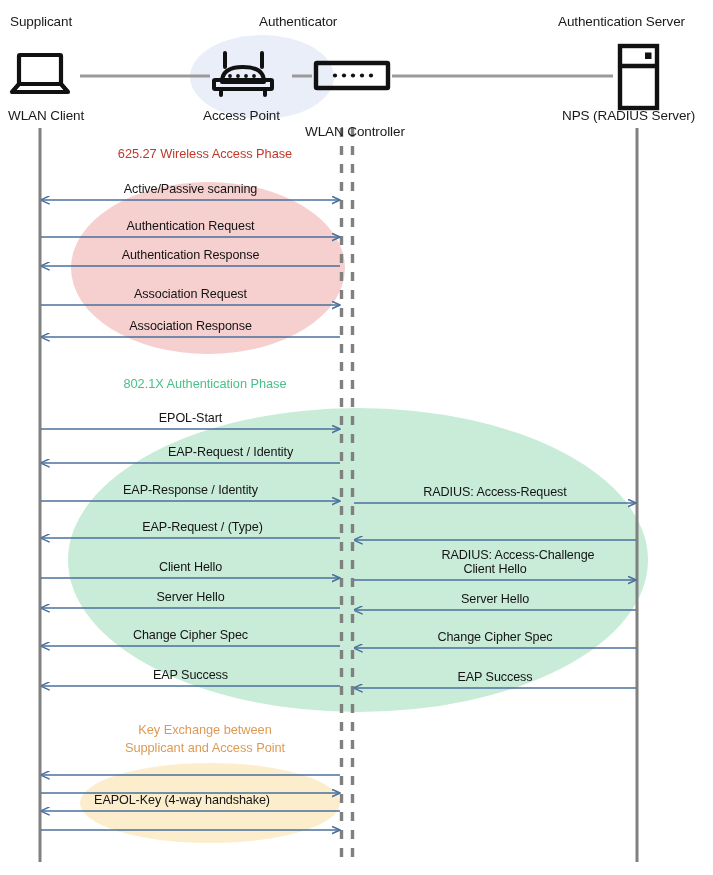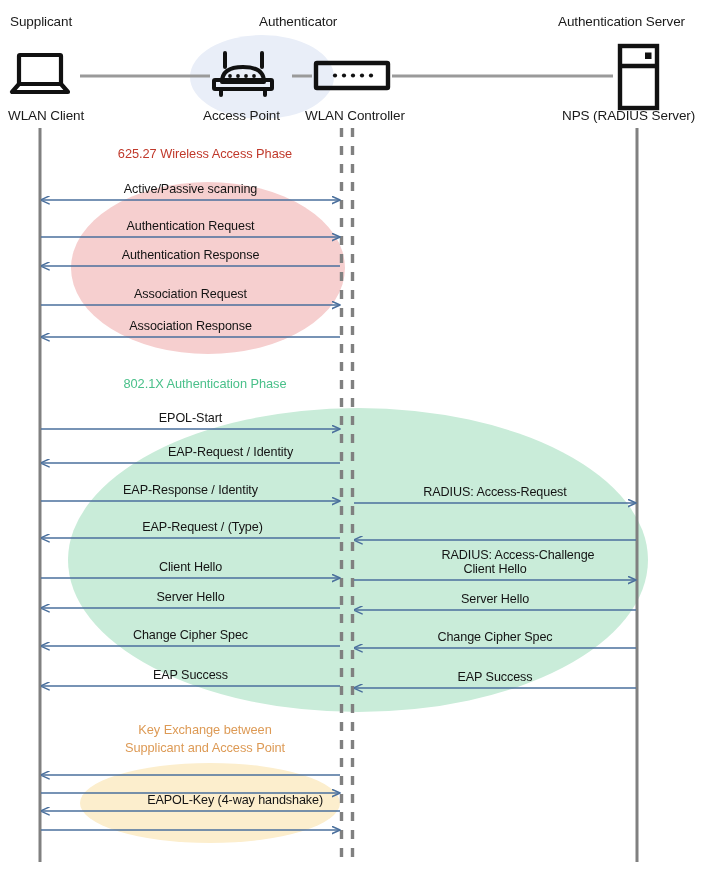--- a/index.html
+++ b/index.html
@@ -157,21 +157,21 @@
         <line x1="354" x2="636" y1="688" y2="688" stroke="#4a6f9c" stroke-width="1.6" marker-start="url(#arrow-l)"></line>
       </g>
   </svg>
 
   <div class="role-label" style="left:10px; top:14px;">Supplicant</div>
   <div class="role-label" style="left:259px; top:14px;">Authenticator</div>
   <div class="role-label" style="left:558px; top:14px;">Authentication Server</div>
 
   <div class="node-label" style="left:8px; top:108px;">WLAN Client</div>
   <div class="node-label" style="left:203px; top:108px;">Access Point</div>
-  <div class="node-label" style="left:305px; top:108px;">WLAN Controller</div>
+  <div class="node-label" style="left:305px; top:124px;">WLAN Controller</div>
   <div class="node-label" style="left:562px; top:108px;">NPS (RADIUS Server)</div>
 
   <div class="phase-label" style="left:45px; top:146px; width:320px; color:#c0392b;">625.27 Wireless Access Phase</div>
   <div class="phase-label" style="left:45px; top:376px; width:320px; color:#4ac08a;">802.1X Authentication Phase</div>
   <div class="phase-label" style="left:60px; top:722px; width:290px; color:#dd9a55;">Key Exchange between</div>
   <div class="phase-label" style="left:60px; top:740px; width:290px; color:#dd9a55;">Supplicant and Access Point</div>
 
   <div id="msg-labels-left">
       <div class="msg-label" style="left: 41px; width: 299px; top: 182px;">Active/Passive scanning</div>
       <div class="msg-label" style="left: 41px; width: 299px; top: 219px;">Authentication Request</div>
@@ -179,21 +179,21 @@
       <div class="msg-label" style="left: 41px; width: 299px; top: 287px;">Association Request</div>
       <div class="msg-label" style="left: 41px; width: 299px; top: 319px;">Association Response</div>
       <div class="msg-label" style="left: 41px; width: 299px; top: 411px;">EPOL-Start</div>
       <div class="msg-label" style="left: 41px; width: 299px; top: 445px; padding-left: 40px;">EAP-Request / Identity</div>
       <div class="msg-label" style="left: 41px; width: 299px; top: 483px;">EAP-Response / Identity</div>
       <div class="msg-label" style="left: 41px; width: 299px; top: 520px; padding-left: 12px;">EAP-Request / (Type)</div>
       <div class="msg-label" style="left: 41px; width: 299px; top: 560px;">Client Hello</div>
       <div class="msg-label" style="left: 41px; width: 299px; top: 590px;">Server Hello</div>
       <div class="msg-label" style="left: 41px; width: 299px; top: 628px;">Change Cipher Spec</div>
       <div class="msg-label" style="left: 41px; width: 299px; top: 668px;">EAP Success</div>
-      <div class="msg-label" style="left: 41px; width: 282px; top: 793px; text-align: right;">EAPOL-Key (4-way handshake)</div>
+      <div class="msg-label" style="left: 41px; width: 282px; top: 793px;">EAPOL-Key (4-way handshake)</div>
     </div>
   <div id="msg-labels-right">
       <div class="msg-label" style="left: 354px; width: 282px; top: 485px;">RADIUS: Access-Request</div>
       <div class="msg-label" style="left: 354px; width: 328px; top: 548px;">RADIUS: Access-Challenge</div>
       <div class="msg-label" style="left: 354px; width: 282px; top: 562px;">Client Hello</div>
       <div class="msg-label" style="left: 354px; width: 282px; top: 592px;">Server Hello</div>
       <div class="msg-label" style="left: 354px; width: 282px; top: 630px;">Change Cipher Spec</div>
       <div class="msg-label" style="left: 354px; width: 282px; top: 670px;">EAP Success</div>
     </div>
 

